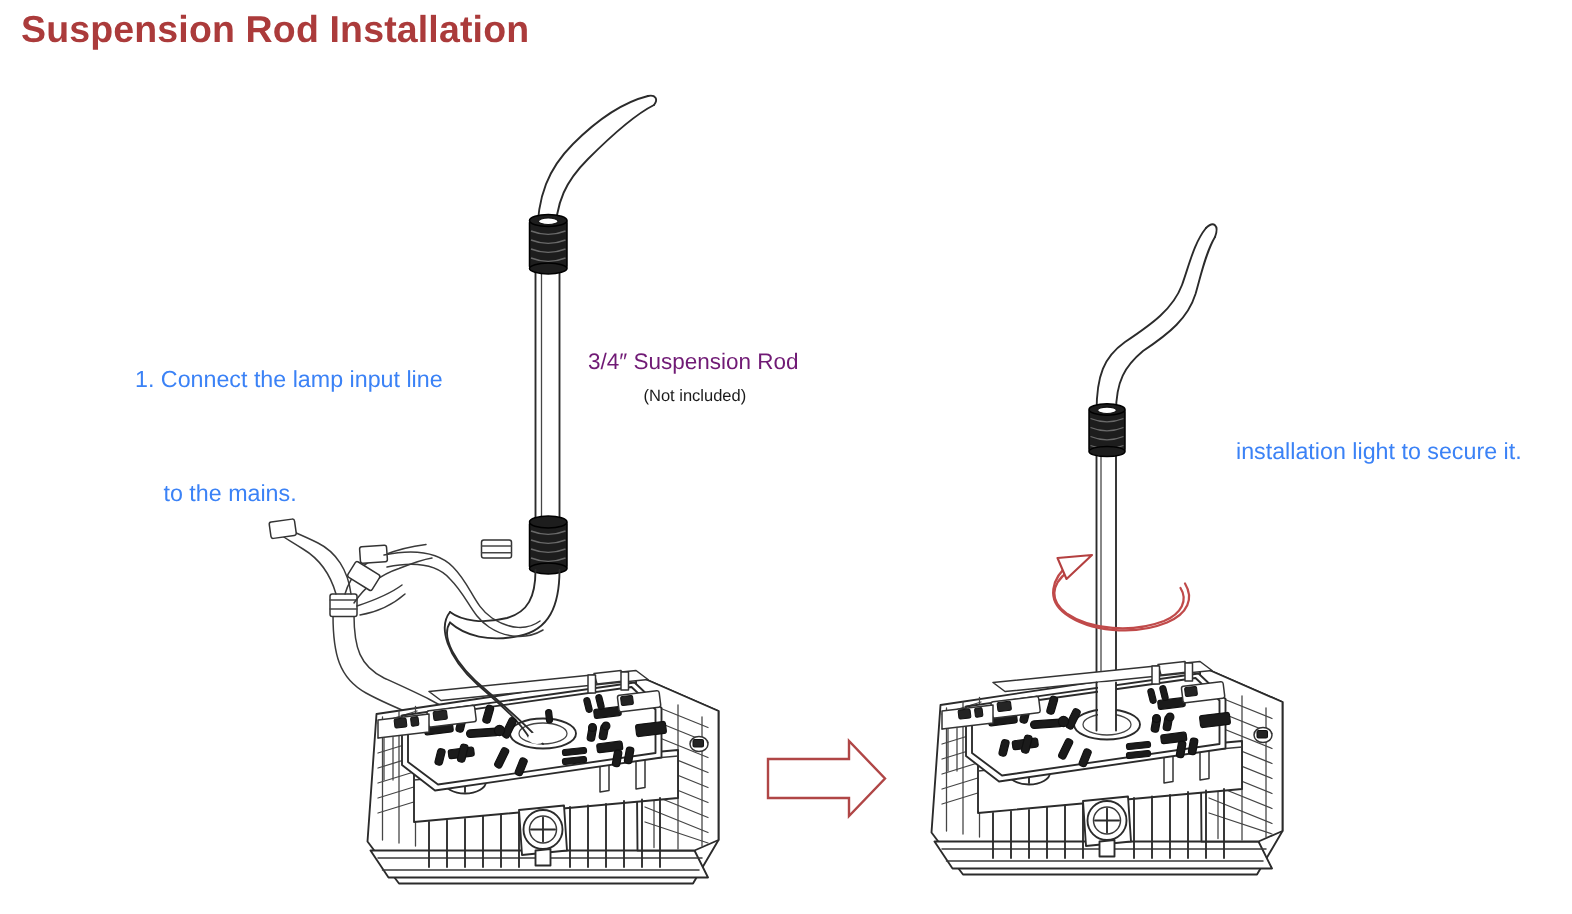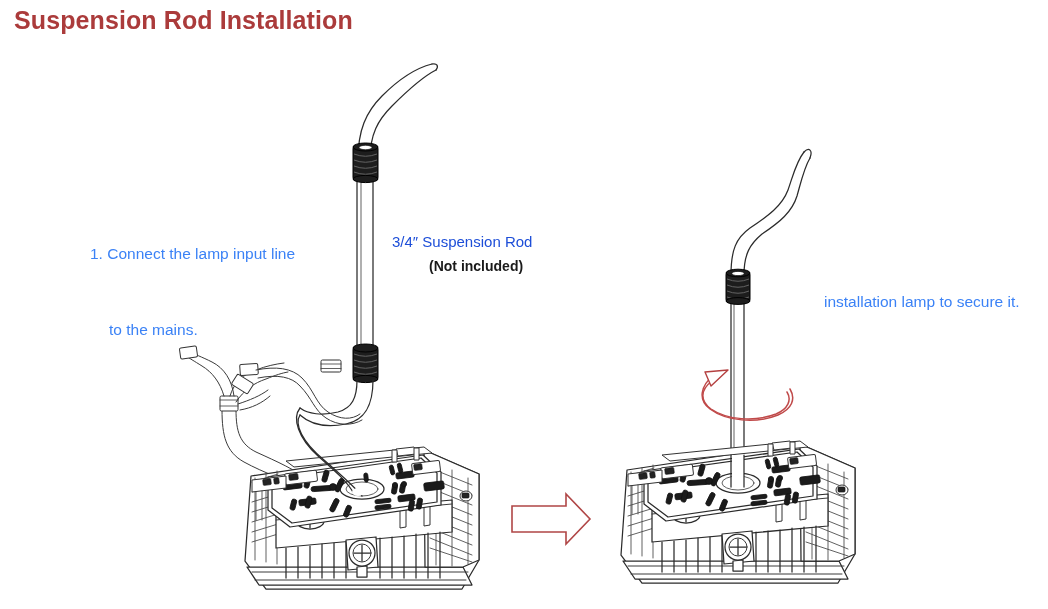--- a/index.html
+++ b/index.html
@@ -39,32 +39,31 @@
   }
   .step-text .ln2 { display: block; padding-left: 19px; margin-top: 48px; }
   #step1 { left: 90px; top: 240px; }
   #step2 { left: 805px; top: 240px; }
 
   .rod-label {
     position: absolute;
     left: 392px;
     top: 233px;
     font-size: 15px;
-    color: #1d4ed8;
+    color: #701a75;
     white-space: nowrap;
     text-align: right;
   }
   .rod-sublabel {
     position: absolute;
     left: 429px;
     top: 258px;
-    font-size: 14px;
+    font-size: 11px;
     color: #1a1a1a;
     white-space: nowrap;
-    font-weight: bold;
   }
   svg.layer {
     position: absolute;
     left: 0; top: 0;
     width: 1048px;
     height: 609px;
     overflow: visible;
   }
   .ln { fill: none; stroke: #2b2b2b; stroke-width: 1.25; stroke-linecap: round; stroke-linejoin: round; }
   .ln-thin { fill: none; stroke: #3a3a3a; stroke-width: 1; stroke-linecap: round; stroke-linejoin: round; }
@@ -85,21 +84,21 @@
 <div id="root">
 
   <div class="page-title">Suspension Rod Installation</div>
 
   <div class="step-text" id="step1">
     <span>1. Connect the lamp input line</span>
     <span class="ln2">to the mains.</span>
   </div>
 
   <div class="step-text" id="step2">
-    <span class="ln2">installation lamp to secure it.</span>
+    <span class="ln2">installation light to secure it.</span>
   </div>
 
   <div class="rod-label">3/4″ Suspension Rod</div>
   <div class="rod-sublabel">(Not included)</div>
 
   <svg class="layer" viewBox="0 0 1048 609">
 
     <g>
       <path class="ln" d="M358,160 C358,130 366,112 382,96 C398,80 416,68 432,64"></path>
       <path class="ln" d="M370,160 C370,134 378,120 392,106 C408,90 424,76 436,70"></path>

